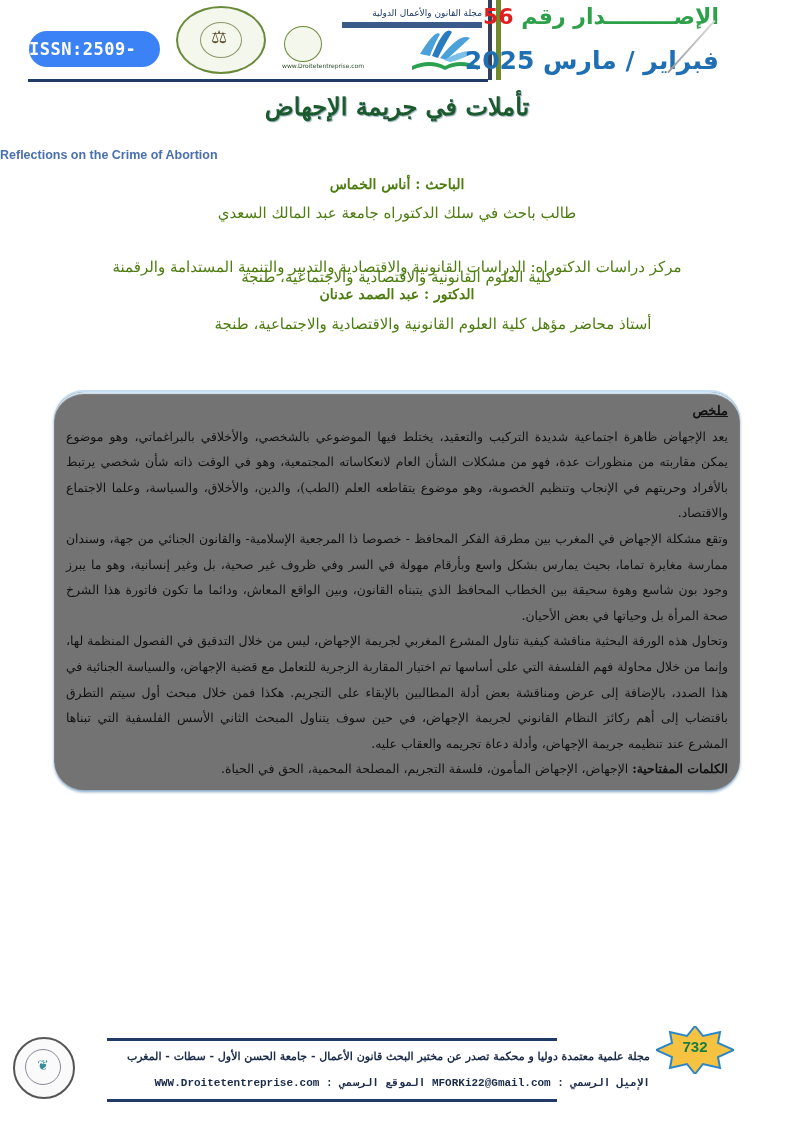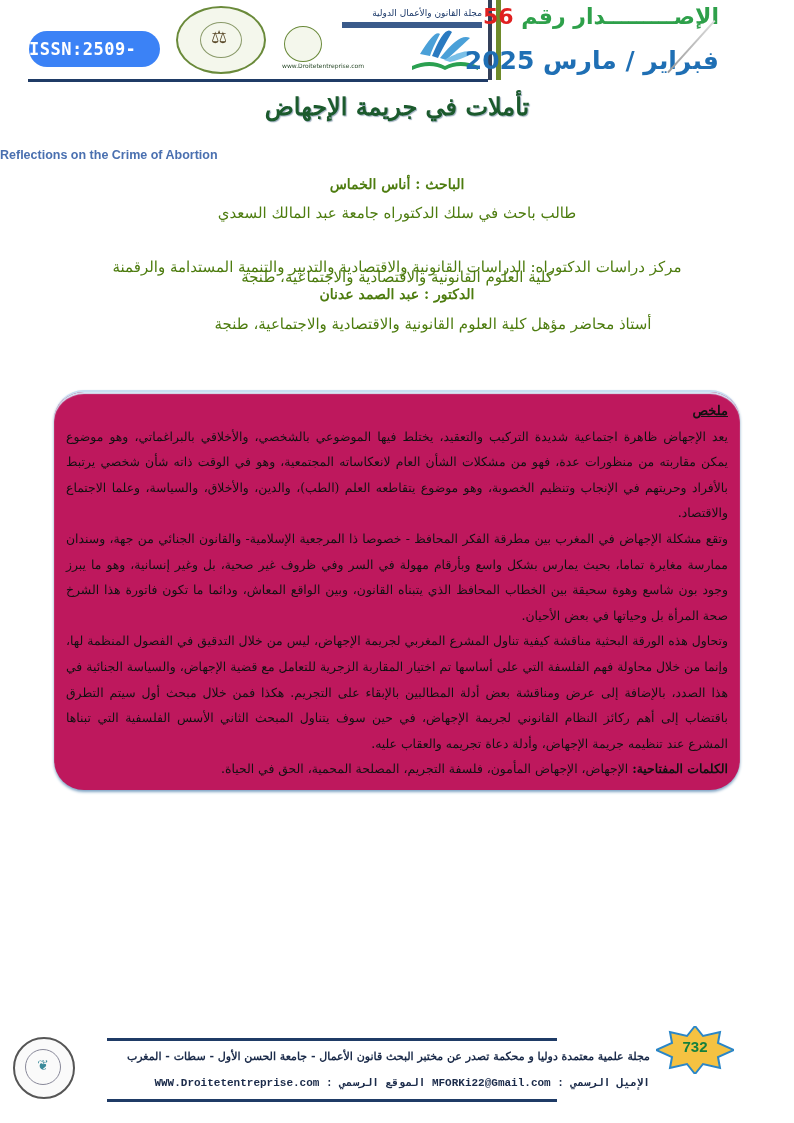--- a/index.html
+++ b/index.html
@@ -26,21 +26,21 @@
   .header-rule { position:absolute; left:28px; top:79px; width:460px; height:3px; background:#1f3b66; }
 
   
   .title-ar { position:absolute; left:0; width:794px; top:92px; text-align:center; font-family:"DejaVu Serif", serif; font-weight:bold; font-size:24px; color:#1b5a2c; direction:rtl; text-shadow:1px 1px 1px #9ab; }
   .title-en { position:absolute; left:0; width:794px; top:148px; font-family:"Liberation Sans", sans-serif; font-weight:bold; font-size:12.5px; color:#4a70b0; }
   .author-line { position:absolute; left:0; width:794px; text-align:center; direction:rtl; font-family:"DejaVu Serif", serif; color:#4d7c0f; }
   .bold { font-weight:bold; font-size:14px; }
   .reg { font-size:15px; }
 
   
-  .abstract { position:absolute; left:54px; top:390px; width:686px; height:398px; background:#be185d; border-radius:30px 30px 30px 30px; border-top:2px solid #c8dff2; box-shadow:0 2px 3px #7fa4c4, inset 0 2px 1px #d5e7f5; }
+  .abstract { position:absolute; left:54px; top:390px; width:686px; height:398px; background:#737373; border-radius:30px 30px 30px 30px; border-top:2px solid #c8dff2; box-shadow:0 2px 3px #7fa4c4, inset 0 2px 1px #d5e7f5; }
   .abs-text { position:absolute; left:12px; right:12px; top:6px; direction:rtl; text-align:justify; font-family:"DejaVu Serif", serif; font-size:12.4px; line-height:25.6px; color:#111; }
   .abs-head { font-weight:bold; text-decoration:underline; font-size:13px; }
   .abs-text p { margin:0; text-align-last:right; }
   .kw-label { font-weight:bold; }
 
   
   .footer-seal { position:absolute; left:13px; top:1037px; width:58px; height:58px; border-radius:50%; border:2px solid #555; background:#fafafa; }
   .footer-seal .ring { position:absolute; left:10px; top:10px; width:34px; height:34px; border-radius:50%; border:1px solid #889; }
   .footer-seal .leaf { position:absolute; left:22px; top:18px; font-size:14px; color:#3a8a9a; }
   .frule-top { position:absolute; left:107px; top:1038px; width:450px; height:3px; background:#1f3b66; }

